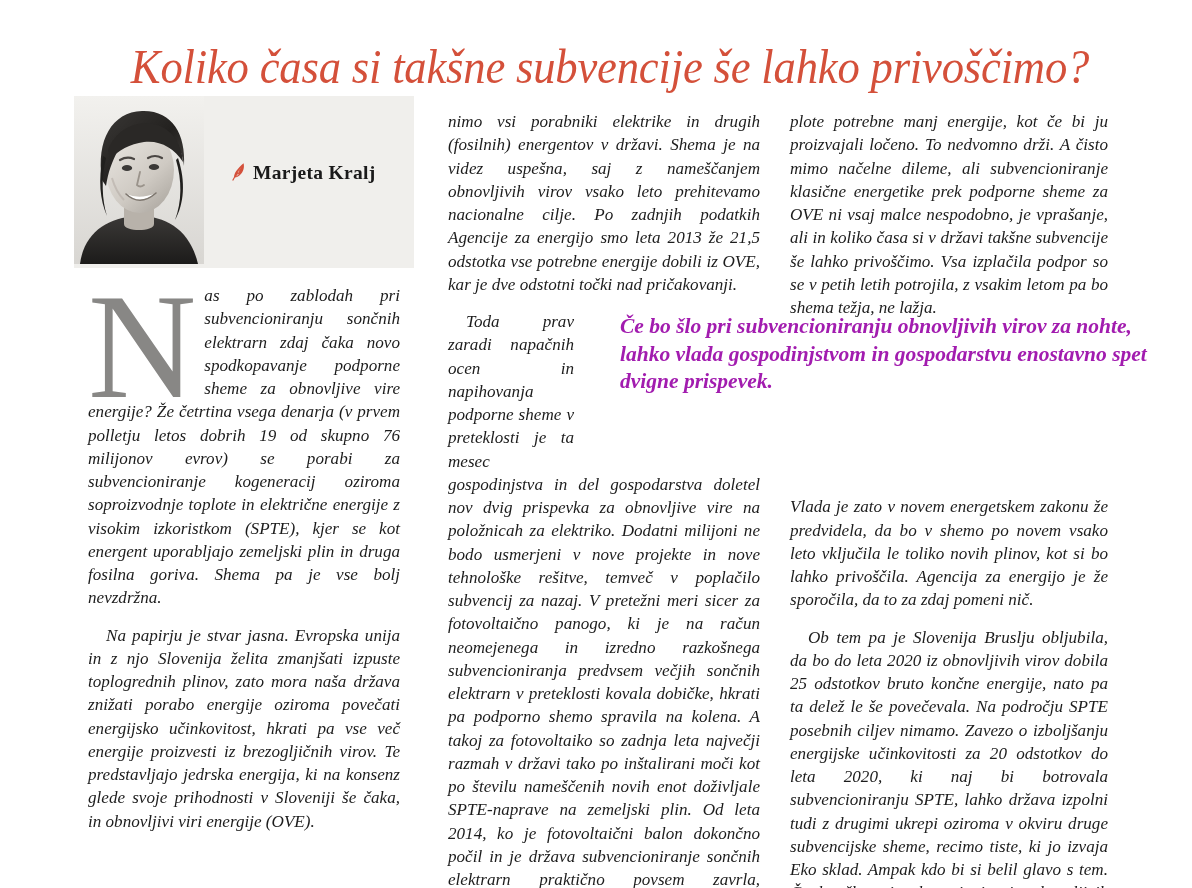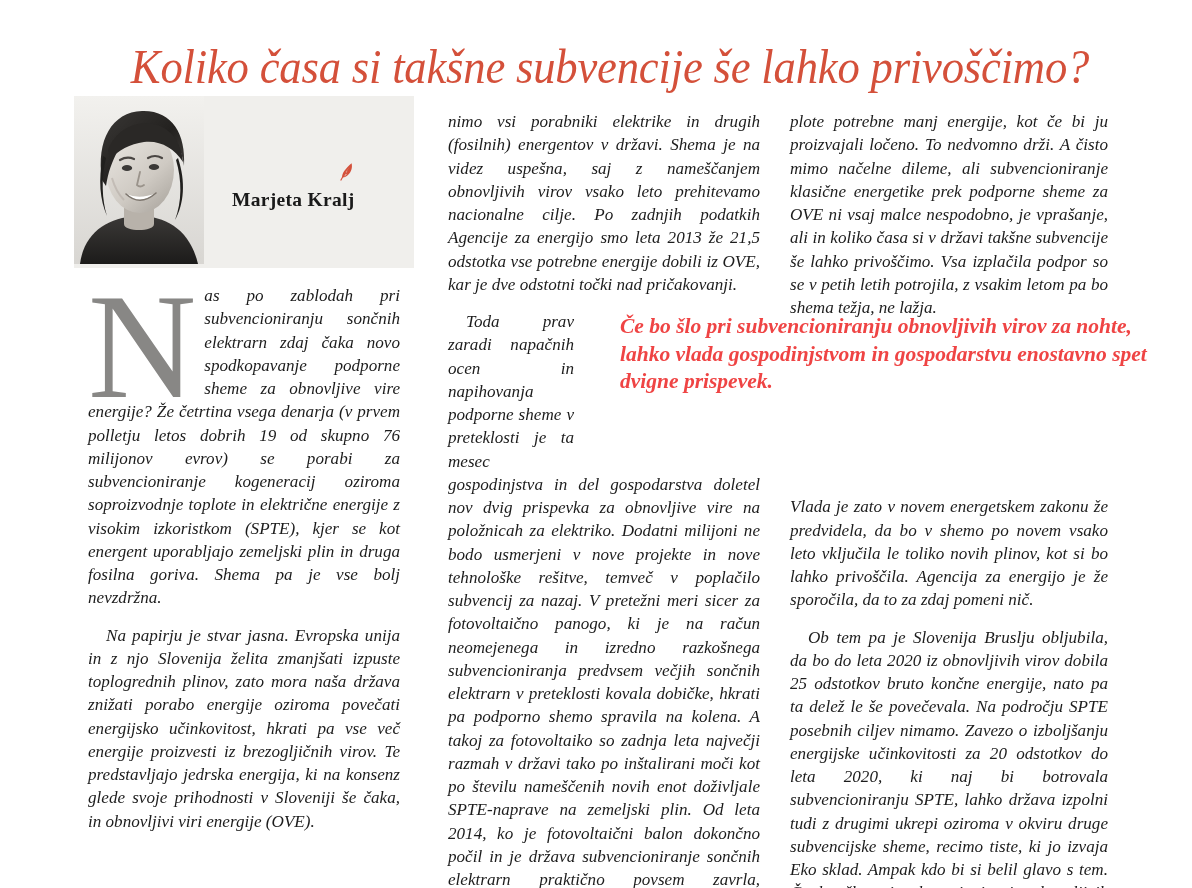--- a/index.html
+++ b/index.html
@@ -77,24 +77,23 @@
     height: 168px;
     background-color: #cfcdc9;
     overflow: hidden;
   }
   #author-photo svg { display: block; width: 130px; height: 168px; }
   #author-byline {
     position: absolute;
     left: 158px;
     top: 66px;
     display: flex;
-    align-items: flex-end;
+    align-items: flex-start;
     gap: 7px;
     white-space: nowrap;
-    flex-direction: column;
   }
   #feather-icon {
     width: 14px;
     height: 20px;
     display: block;
     flex: 0 0 auto;
   }
   #author-name {
     font-family: "Liberation Serif", "DejaVu Serif", serif;
     font-style: normal;
@@ -130,21 +129,21 @@
   #pull-quote {
     position: absolute;
     left: 620px;
     top: 313px;
     width: 540px;
     font-family: "Liberation Serif", "DejaVu Serif", serif;
     font-style: italic;
     font-weight: bold;
     font-size: 21.5px;
     line-height: 27.5px;
-    color: #ef4444;
+    color: #a21caf;
     text-align: left;
     margin: 0;
   }
 
   
   #col3-gap { height: 148px; }
 
   #end-mark {
     font-style: normal;
     color: #8a8a8a;

